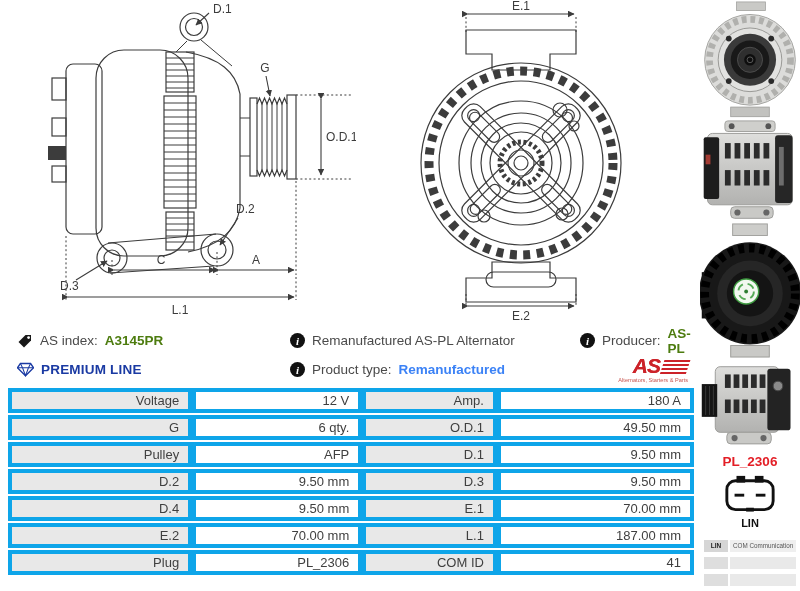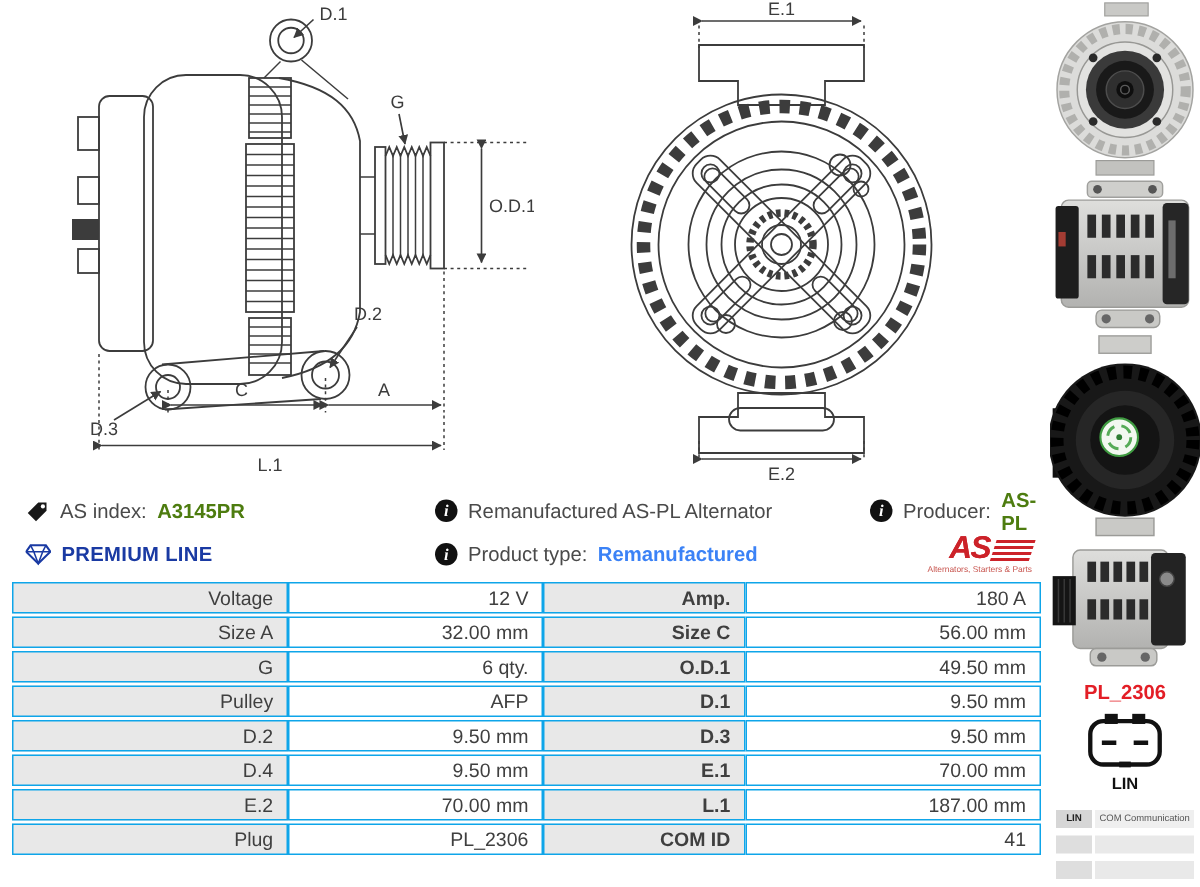--- a/index.html
+++ b/index.html
@@ -36,25 +36,25 @@
   .logo-mark { display:flex; align-items:flex-end; justify-content:flex-end; }
   .logo-as { color:#cc2229; font-weight:bold; font-style:italic; font-size:21px; line-height:18px;
     letter-spacing:-1px; text-shadow:0 0 0 #cc2229; }
   .logo-flag { width:26px; height:15px; margin-left:2px;
     background:repeating-linear-gradient(180deg,#cc2229 0 2px,#fff 2px 4px);
     transform:skewX(-18deg); }
   .logo-tag { font-size:5.6px; color:#c8554f; margin-top:2px; white-space:nowrap; }
 
   
   table.spec { margin-left:8px; width:686px; border-collapse:separate; border-spacing:0 2.5px; }
-  table.spec td { border:1px solid #0ea5e9; font-size:13px; height:21px; padding:1px 9px 1px 10px;
+  table.spec td { border:4px solid #0ea5e9; font-size:13px; height:21px; padding:1px 9px 1px 10px;
     text-align:right; color:#3f3f3f; }
   table.spec td.label { background:#e8e8e8; }
   table.spec td.value { background:#fff; }
-  td.w1{width:171px;} td.w2{width:158px;} td.w3{width:125px;font-weight:bold;} td.w4{width:183px;}
+  td.w1{width:171px;} td.w2{width:158px;} td.w3{width:125px;} td.w4{width:183px;}
 
   
   .photo { display:block; }
   .plug-code { color:#e31e26; font-weight:bold; font-size:13.5px; margin:6px 0 4px 0; text-align:center; }
   .connector-label { font-weight:bold; font-size:11px; color:#111; margin-top:2px; text-align:center; }
   .mini-table { margin-top:11px; width:92px; }
   .mini-row { display:flex; gap:2px; margin-bottom:5px; }
   .mini-pin { width:24px; height:12px; background:#d6d6d6; font-size:6.5px; font-weight:bold;
     color:#222; display:flex; align-items:center; justify-content:center; }
   .mini-desc { flex:1; height:12px; background:#efefef; font-size:6.3px; color:#555;
@@ -272,26 +272,20 @@
       </div>
     </div>
 
     <table class="spec">
       <tbody>
           <tr>
             <td class="label w1">Voltage</td>
             <td class="value w2">12 V</td>
             <td class="label w3">Amp.</td>
             <td class="value w4">180 A</td>
-          </tr>
-          <tr>
-            <td class="label w1">Size A</td>
-            <td class="value w2">32.00 mm</td>
-            <td class="label w3">Size C</td>
-            <td class="value w4">56.00 mm</td>
           </tr>
           <tr>
             <td class="label w1">G</td>
             <td class="value w2">6 qty.</td>
             <td class="label w3">O.D.1</td>
             <td class="value w4">49.50 mm</td>
           </tr>
           <tr>
             <td class="label w1">Pulley</td>
             <td class="value w2">AFP</td>

